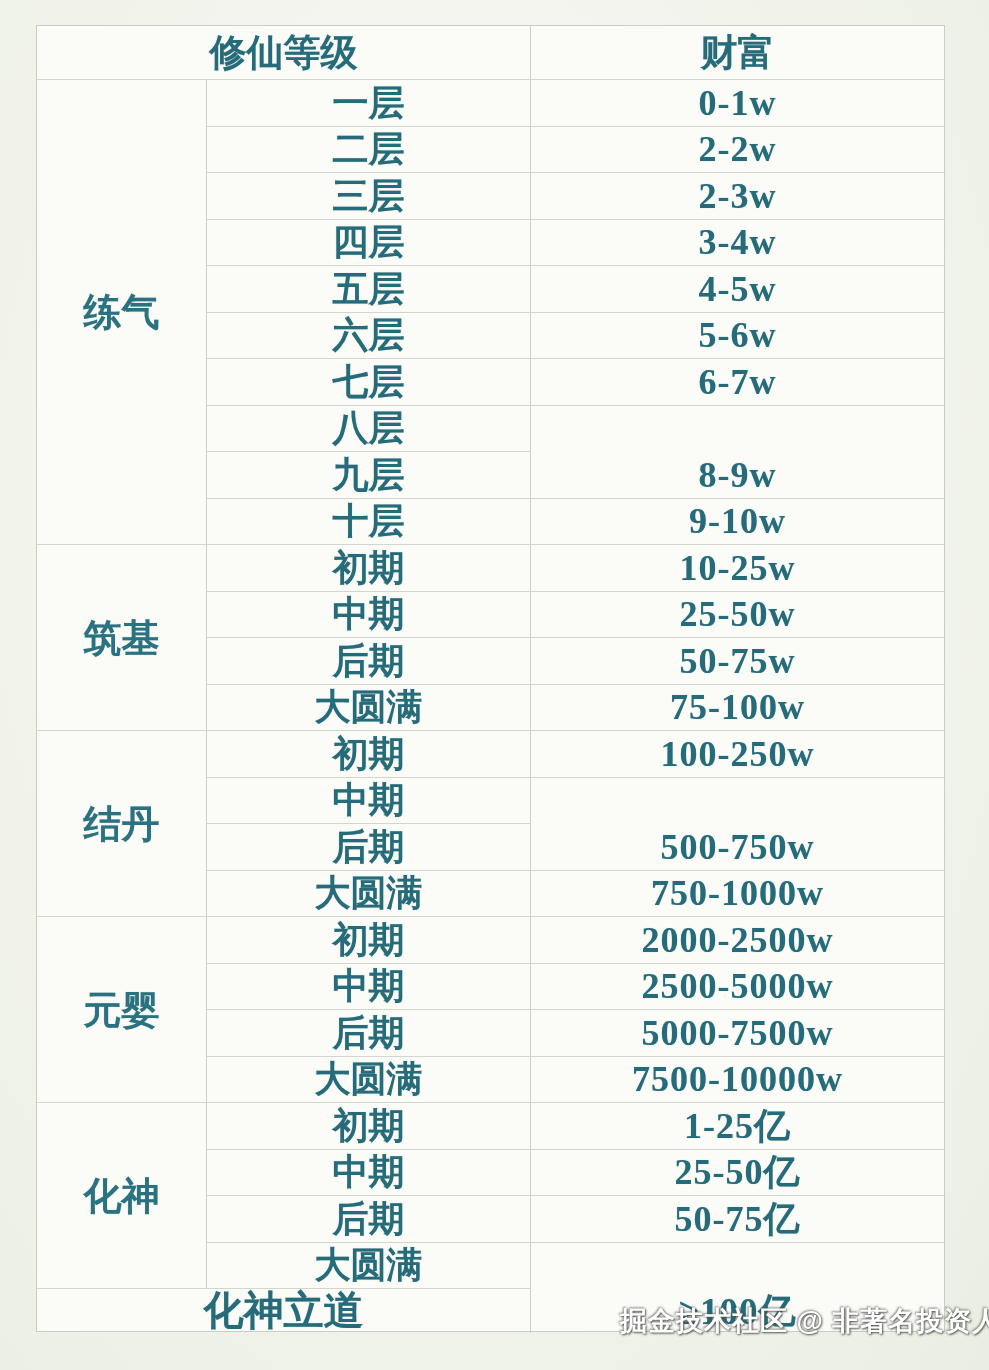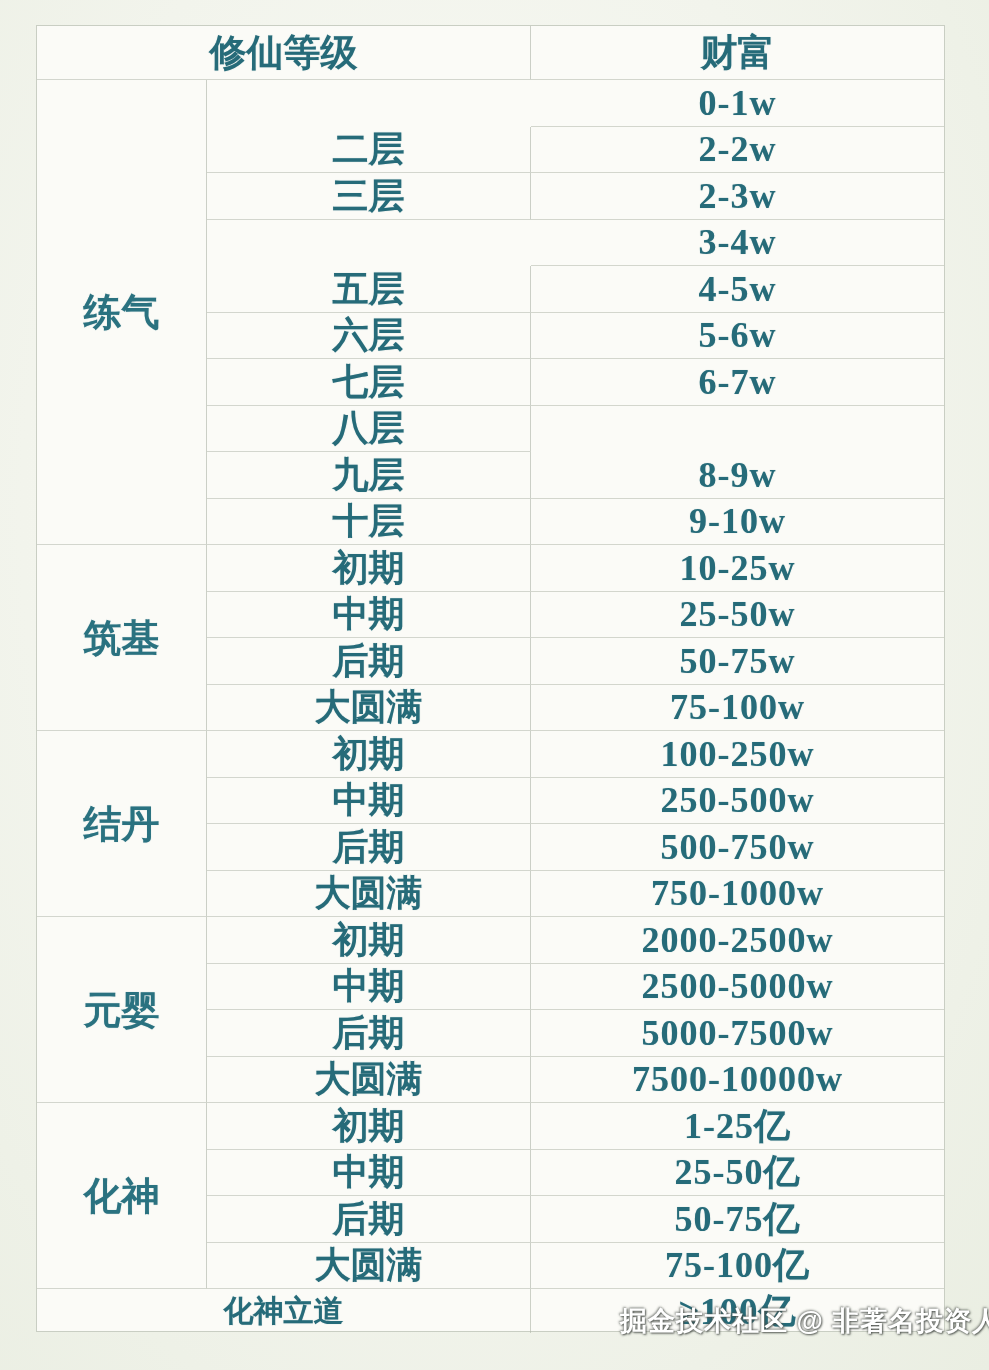--- a/index.html
+++ b/index.html
@@ -47,21 +47,21 @@
     font-size: 37px;
     grid-row: 1;
   }
   .span12 { grid-column: 1 / 3; }
   .col3  { grid-column: 3; }
   .group-cell { font-size: 38px; color: #2a7280; }
   .wealth-cell { letter-spacing: 1px; }
   .footer-label {
     grid-column: 1 / 3;
     grid-row: 28;
-    font-size: 30px;
+    font-size: 40px;
     border-bottom: none;
   }
   .footer-wealth {
     grid-column: 3;
     grid-row: 28;
     font-size: 37px;
     border-bottom: none;
     letter-spacing: 1px;
   }
   .watermark {
@@ -83,25 +83,27 @@
 </head>
 <body>
 
 <div class="table-grid" id="grid">
   <div class="cell header-cell span12 vr">修仙等级</div>
   <div class="cell header-cell col3">财富</div>
 
   <div class="cell footer-label vr">化神立道</div>
   <div class="cell footer-wealth">≥100亿</div>
 <div class="cell group-cell vr" style="grid-area: 2 / 1 / span 10;">练气</div>
+    <div class="cell level-cell vr" style="grid-area: 2 / 2;">一层</div>
     <div class="cell wealth-cell" style="grid-area: 2 / 3;">0-1w</div>
     <div class="cell level-cell vr" style="grid-area: 3 / 2;">二层</div>
     <div class="cell wealth-cell" style="grid-area: 3 / 3;">2-2w</div>
     <div class="cell level-cell vr" style="grid-area: 4 / 2;">三层</div>
     <div class="cell wealth-cell" style="grid-area: 4 / 3;">2-3w</div>
+    <div class="cell level-cell vr" style="grid-area: 5 / 2;">四层</div>
     <div class="cell wealth-cell" style="grid-area: 5 / 3;">3-4w</div>
     <div class="cell level-cell vr" style="grid-area: 6 / 2; text-align: right;">五层</div>
     <div class="cell wealth-cell" style="grid-area: 6 / 3;">4-5w</div>
     <div class="cell level-cell vr" style="grid-area: 7 / 2;">六层</div>
     <div class="cell wealth-cell" style="grid-area: 7 / 3;">5-6w</div>
     <div class="cell level-cell vr" style="grid-area: 8 / 2;">七层</div>
     <div class="cell wealth-cell" style="grid-area: 8 / 3;">6-7w</div>
     <div class="cell level-cell vr" style="grid-area: 9 / 2;">八层</div>
     <div class="cell level-cell vr" style="grid-area: 10 / 2;">九层</div>
     <div class="cell wealth-cell" style="grid-area: 10 / 3;">8-9w</div>
@@ -113,21 +115,20 @@
     <div class="cell level-cell vr" style="grid-area: 13 / 2;">中期</div>
     <div class="cell wealth-cell" style="grid-area: 13 / 3;">25-50w</div>
     <div class="cell level-cell vr" style="grid-area: 14 / 2;">后期</div>
     <div class="cell wealth-cell" style="grid-area: 14 / 3;">50-75w</div>
     <div class="cell level-cell vr" style="grid-area: 15 / 2;">大圆满</div>
     <div class="cell wealth-cell" style="grid-area: 15 / 3;">75-100w</div>
     <div class="cell group-cell vr" style="grid-area: 16 / 1 / span 4;">结丹</div>
     <div class="cell level-cell vr" style="grid-area: 16 / 2;">初期</div>
     <div class="cell wealth-cell" style="grid-area: 16 / 3;">100-250w</div>
     <div class="cell level-cell vr" style="grid-area: 17 / 2;">中期</div>
-    <div class="cell wealth-cell" style="grid-area: 17 / 3;">250-500w</div>
     <div class="cell level-cell vr" style="grid-area: 18 / 2;">后期</div>
     <div class="cell wealth-cell" style="grid-area: 18 / 3;">500-750w</div>
     <div class="cell level-cell vr" style="grid-area: 19 / 2;">大圆满</div>
     <div class="cell wealth-cell" style="grid-area: 19 / 3;">750-1000w</div>
     <div class="cell group-cell vr" style="grid-area: 20 / 1 / span 4;">元婴</div>
     <div class="cell level-cell vr" style="grid-area: 20 / 2;">初期</div>
     <div class="cell wealth-cell" style="grid-area: 20 / 3;">2000-2500w</div>
     <div class="cell level-cell vr" style="grid-area: 21 / 2;">中期</div>
     <div class="cell wealth-cell" style="grid-area: 21 / 3;">2500-5000w</div>
     <div class="cell level-cell vr" style="grid-area: 22 / 2;">后期</div>
@@ -135,16 +136,15 @@
     <div class="cell level-cell vr" style="grid-area: 23 / 2;">大圆满</div>
     <div class="cell wealth-cell" style="grid-area: 23 / 3;">7500-10000w</div>
     <div class="cell group-cell vr" style="grid-area: 24 / 1 / span 4;">化神</div>
     <div class="cell level-cell vr" style="grid-area: 24 / 2;">初期</div>
     <div class="cell wealth-cell" style="grid-area: 24 / 3;">1-25亿</div>
     <div class="cell level-cell vr" style="grid-area: 25 / 2;">中期</div>
     <div class="cell wealth-cell" style="grid-area: 25 / 3;">25-50亿</div>
     <div class="cell level-cell vr" style="grid-area: 26 / 2;">后期</div>
     <div class="cell wealth-cell" style="grid-area: 26 / 3;">50-75亿</div>
     <div class="cell level-cell vr" style="grid-area: 27 / 2;">大圆满</div>
-    <div class="cell wealth-cell" style="grid-area: 27 / 3;">75-100亿</div>
   </div>
 
 <div class="watermark">掘金技术社区 @ 非著名投资人</div>
 
 </body></html>

